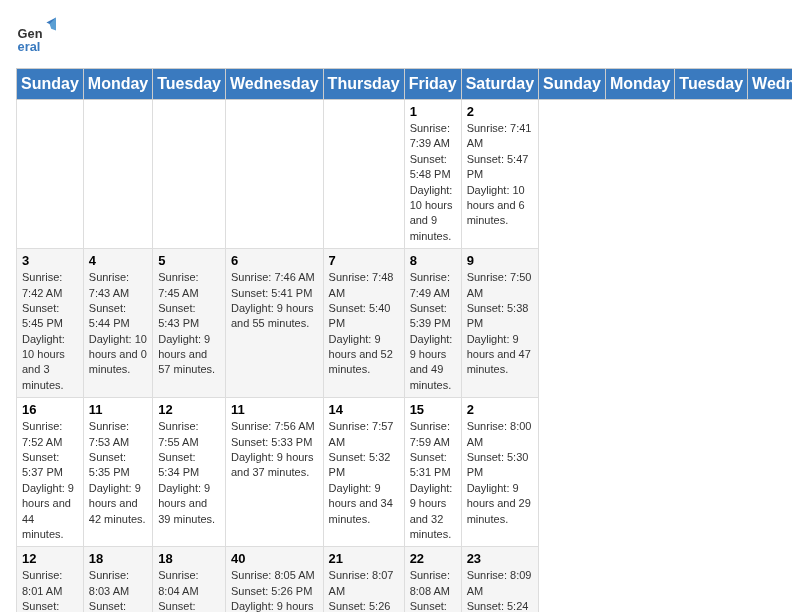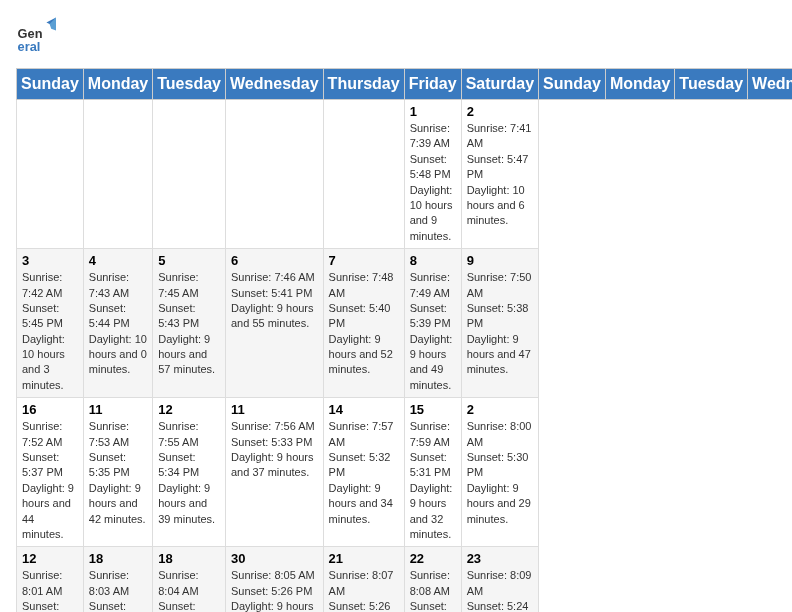--- a/index.html
+++ b/index.html
@@ -219,21 +219,21 @@
         </td>
         <td>
           <div class="day-number">18</div>
           <div class="day-info">Sunrise: 8:03 AM<br>Sunset: 5:28 PM<br>Daylight: 9 hours and 25 minutes.</div>
         </td>
         <td>
           <div class="day-number">18</div>
           <div class="day-info">Sunrise: 8:04 AM<br>Sunset: 5:27 PM<br>Daylight: 9 hours and 23 minutes.</div>
         </td>
         <td>
-          <div class="day-number">30</div>
+          <div class="day-number">40</div>
           <div class="day-info">Sunrise: 8:05 AM<br>Sunset: 5:26 PM<br>Daylight: 9 hours and 20 minutes.</div>
         </td>
         <td>
           <div class="day-number">21</div>
           <div class="day-info">Sunrise: 8:07 AM<br>Sunset: 5:26 PM<br>Daylight: 9 hours and 18 minutes.</div>
         </td>
         <td>
           <div class="day-number">22</div>
           <div class="day-info">Sunrise: 8:08 AM<br>Sunset: 5:25 PM<br>Daylight: 9 hours and 16 minutes.</div>
         </td>

